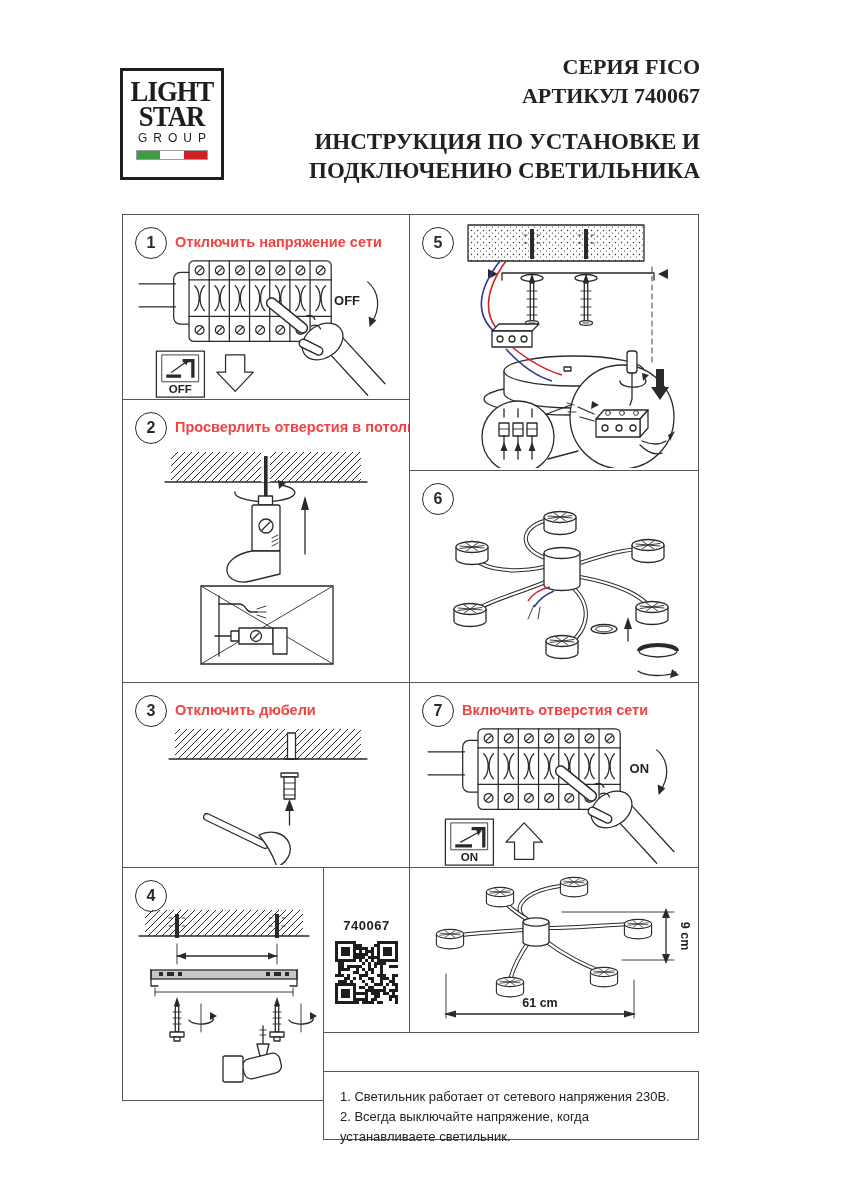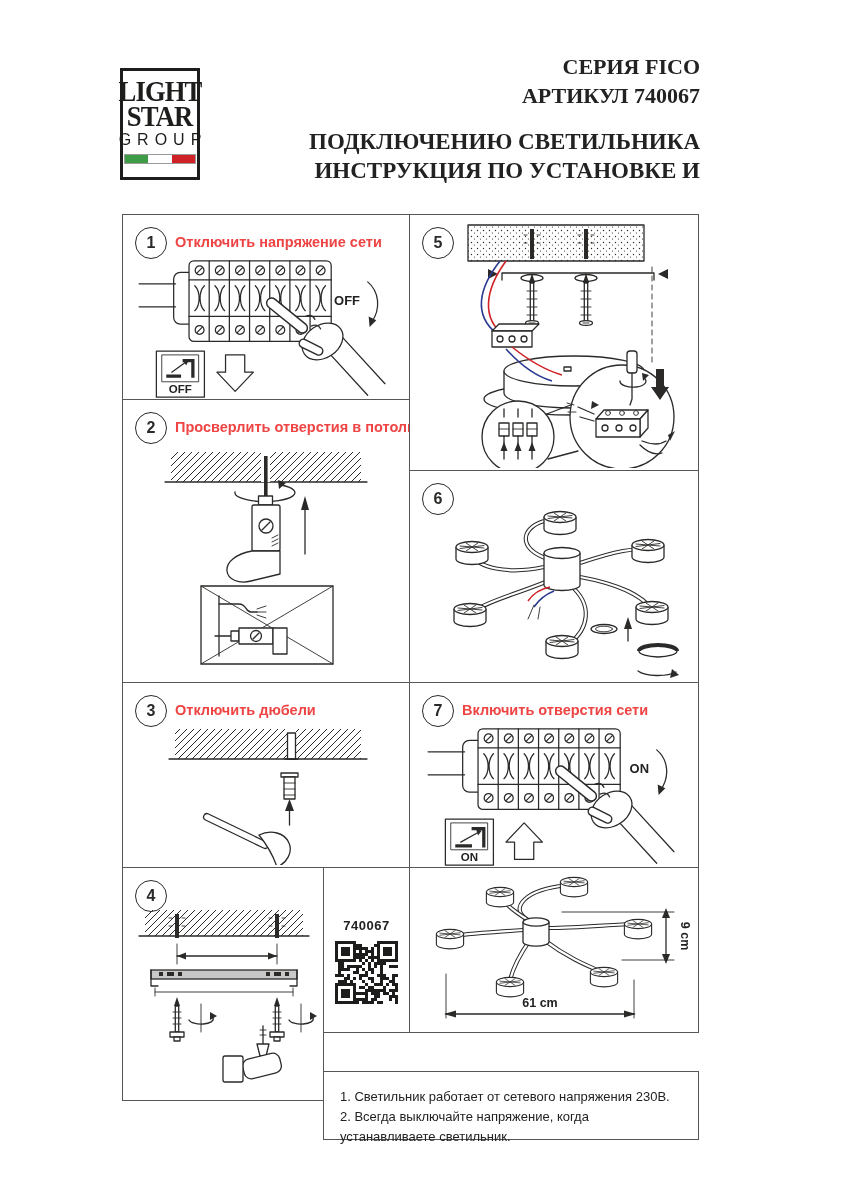--- a/index.html
+++ b/index.html
@@ -1,23 +1,23 @@
 <!DOCTYPE html>
 <html lang="ru"><head>
 <meta charset="utf-8">
 <style>
   html,body{margin:0;padding:0;background:#e8e8e8;}
   .page{position:relative;width:848px;height:1200px;background:#ffffff;margin:0 auto;
         font-family:"Liberation Sans",sans-serif;color:#222;overflow:hidden;}
   
-  .logo{position:absolute;left:120px;top:68px;width:80px;height:112px;border:3px solid #1d1d1b;
+  .logo{position:absolute;left:120px;top:68px;width:104px;height:112px;border:3px solid #1d1d1b;
         box-sizing:border-box;display:flex;flex-direction:column;align-items:center;padding-top:8px;background:#fff;}
   .logo-word{font-family:"Liberation Serif",serif;font-weight:700;font-size:29px;line-height:25px;
              color:#1d1d1b;transform:scaleX(.92);letter-spacing:-1px;}
-  .logo-group{margin-top:2px;font-size:16px;letter-spacing:6px;padding-left:6px;color:#1d1d1b;}
+  .logo-group{margin-top:2px;font-size:12px;letter-spacing:6px;padding-left:6px;color:#1d1d1b;}
   .flag{margin-top:5px;width:72px;height:10px;border:1px solid #9a9a9a;box-sizing:border-box;display:flex;}
   .flag span{flex:1;}
   .flag .g{background:#3f9c46;} .flag .w{background:#ffffff;} .flag .r{background:#d02127;}
   .hdr{position:absolute;right:148px;top:52px;text-align:right;color:#222;font-family:Liberation Serif, serif;}
   .hdr .series,.hdr .article{font-size:22px;font-weight:700;line-height:29px;}
   .hdr .ititle{margin-top:17px;font-size:23px;font-weight:700;line-height:29px;}
   
   .cell{position:absolute;border:1px solid #55565a;box-sizing:border-box;background:#fff;}
   .num{position:absolute;left:12px;top:12px;width:30px;height:30px;border:1.6px solid #2b2a29;
        border-radius:50%;display:flex;align-items:center;justify-content:center;
@@ -104,22 +104,22 @@
     <div class="flag">
         <span class="g"></span>
         <span class="w"></span>
         <span class="r"></span>
       </div>
   </div>
   <div class="hdr">
     <div class="series">СЕРИЯ FICO</div>
     <div class="article">АРТИКУЛ 740067</div>
     <div class="ititle">
+      <div>ИНСТРУКЦИЯ ПО УСТАНОВКЕ И</div>
       <div>ПОДКЛЮЧЕНИЮ СВЕТИЛЬНИКА</div>
-      <div>ИНСТРУКЦИЯ ПО УСТАНОВКЕ И</div>
     </div>
   </div>
 
   <div class="cell" style="left:122px;top:214px;width:288px;height:186px">
     <div class="num">1</div>
     <div class="ttl">Отключить напряжение сети</div>
     <svg class="illus" style="left:14px;top:40px" width="252" height="146" viewBox="0 0 262 152">
       <use href="#bpanel"></use>
       <text x="232" y="52" text-anchor="end" font-size="13.5">OFF</text>
       <polygon class="kw" points="92,104 112,104 112,122 121,122 102,142 83,122 92,122"></polygon>

